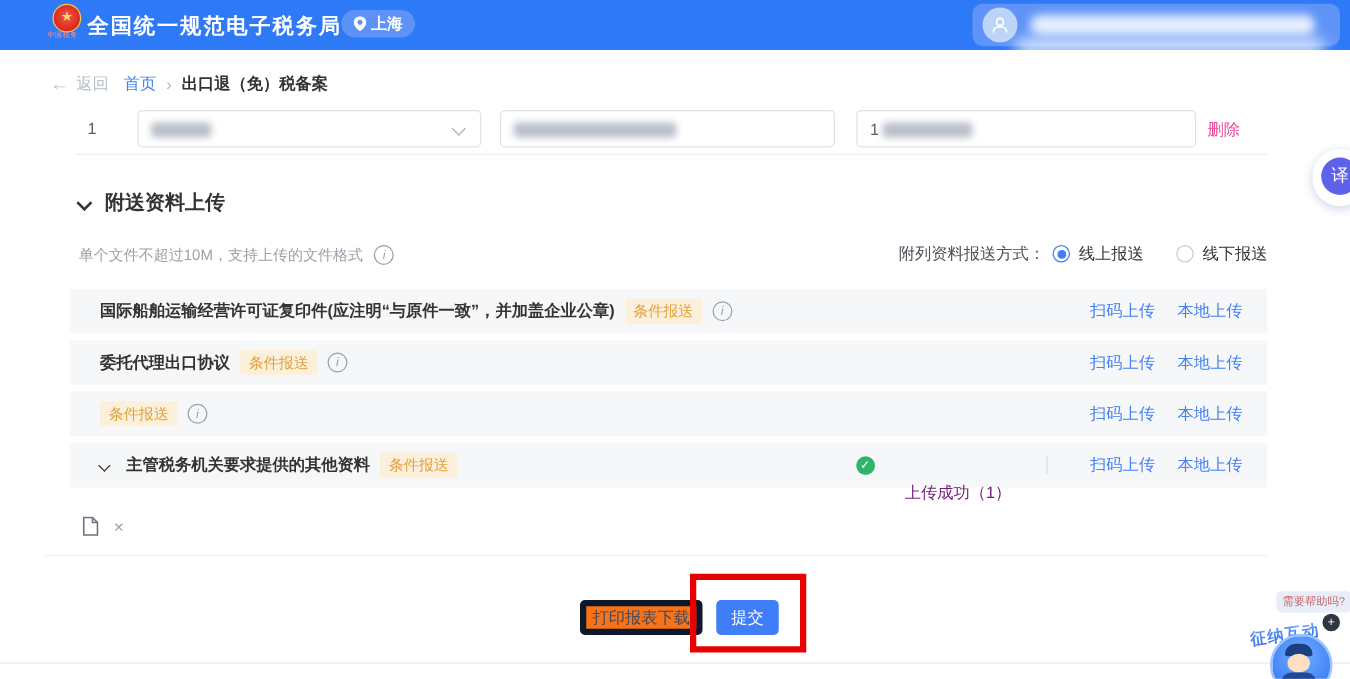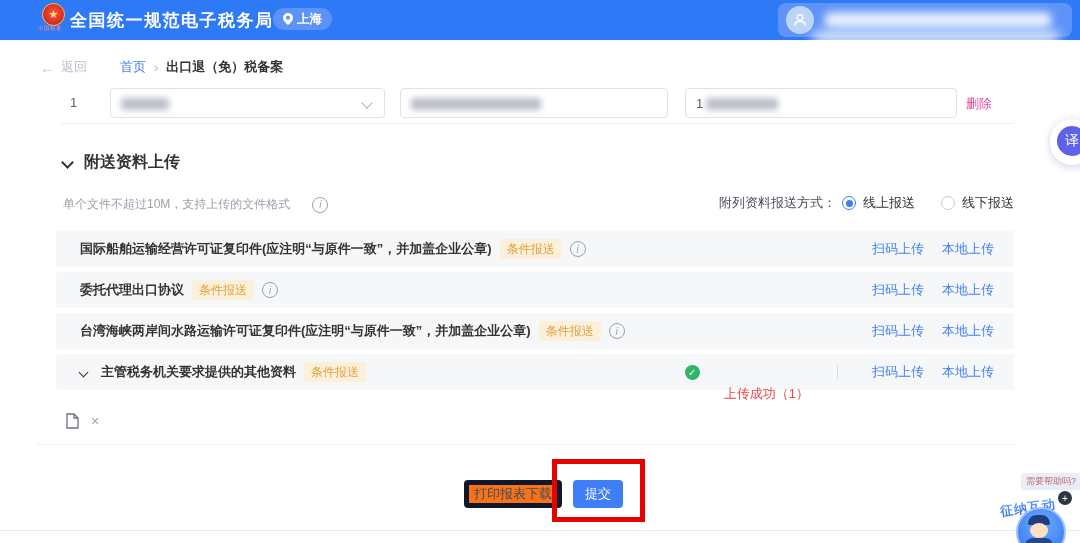--- a/index.html
+++ b/index.html
@@ -23,39 +23,39 @@
   .user-avatar{left:8px;top:3px;width:28px;height:28px;border-radius:50%;background:#bdd4f9;
     display:flex;align-items:center;justify-content:center;}
   .user-blur{left:46px;top:9px;width:228px;height:16px;background:rgba(255,255,255,.85);
     border-radius:8px;filter:blur(4px);}
   .user-bleed{left:812px;top:32px;width:248px;height:12px;background:rgba(255,255,255,.9);
     border-radius:8px;filter:blur(6px);}
   
   .breadcrumb{left:40px;top:58px;display:flex;align-items:center;font-size:13px;}
   .bc-back{color:#b9bfc8;display:flex;align-items:center;gap:6px;cursor:pointer;}
   .bc-back .arrow{font-size:15px;}
-  .bc-home{color:#4381f4;margin-left:33px;cursor:pointer;}
+  .bc-home{color:#4381f4;margin-left:12px;cursor:pointer;}
   .bc-sep{color:#b0b6bf;margin:0 8px;}
   .bc-cur{color:#333;font-weight:600;}
   
   .row-index{left:70px;top:95px;color:#5a5f68;}
   .field{background:#fff;border:1px solid #dfe2e8;border-radius:4px;height:30px;box-sizing:border-box;}
   .sel{left:110px;top:88px;width:275px;}
   .in2{left:400px;top:88px;width:268px;}
   .in3{left:685px;top:88px;width:272px;}
   .blur-bar{position:absolute;background:#b9bfc9;border-radius:3px;filter:blur(3px);}
   .chev{position:absolute;width:7px;height:7px;border-right:1.5px solid #aab0b8;
     border-bottom:1.5px solid #aab0b8;transform:rotate(45deg);}
   .del-link{left:966px;top:95px;color:#ec4899;cursor:pointer;}
   .row-divider{left:60px;top:123px;width:954px;height:1px;background:#eef0f4;}
   
   .sec-chev{left:63px;top:158px;width:7px;height:7px;border-right:2px solid #333;
     border-bottom:2px solid #333;transform:rotate(45deg);cursor:pointer;}
   .sec-title{left:84px;top:152px;font-size:16px;font-weight:bold;color:#333;}
-  .hint{left:63px;top:196px;color:#9ba1ab;font-size:12px;display:flex;align-items:center;gap:22px;}
+  .hint{left:63px;top:196px;color:#9ba1ab;font-size:12px;display:flex;align-items:flex-start;gap:9px;}
   .info-i{display:inline-flex;width:14px;height:14px;border:1px solid #9aa0a8;border-radius:50%;
     color:#9aa0a8;font-size:10px;align-items:center;justify-content:center;font-style:italic;
     flex:0 0 auto;cursor:pointer;}
   .mode-group{right:66px;top:194px;display:flex;align-items:center;font-size:13px;}
   .mode-label{color:#4a4f58;padding-left:40px;}
   .radio{width:14px;height:14px;border-radius:50%;box-sizing:border-box;background:#fff;
     display:inline-flex;align-items:center;justify-content:center;cursor:pointer;}
   .radio.on{border:1px solid #3f7ef7;}
   .radio.on .dot{width:7px;height:7px;border-radius:50%;background:#3f7ef7;}
   .radio.off{border:1px solid #c8ccd4;}
@@ -195,39 +195,38 @@
     <span class="info-i">i</span>
   </div>
   <div class="doc-links">
     <span class="link">扫码上传</span>
     <span class="link">本地上传</span>
   </div>
 </div>
 
 <div class="abs doc-row" style="top:313px;">
   <div class="doc-left">
-    <span class="doc-name">台湾海峡两岸间水路运输许可证复印件(应注明“与原件一致”，并加盖企业公章)</span>
     <span class="badge">条件报送</span>
     <span class="info-i">i</span>
   </div>
   <div class="doc-links">
     <span class="link">扫码上传</span>
     <span class="link">本地上传</span>
   </div>
 </div>
 
 <div class="abs doc-row" style="top:354px;">
   <div class="doc-left">
     <span class="exp-chev"></span>
     <span class="doc-name">主管税务机关要求提供的其他资料</span>
     <span class="badge">条件报送</span>
   </div>
   <div class="doc-links">
     <span class="ok-circle">✓</span>
-    <span style="margin-left:6px;color:#ef4444;margin-top:44px;">上传成功（1）</span>
+    <span style="margin-left:6px;color:#701a75;margin-top:44px;">上传成功（1）</span>
     <span class="vdiv" style="margin-left:10px;"></span>
     <span class="link">扫码上传</span>
     <span class="link">本地上传</span>
   </div>
 </div>
 
 <div class="abs file-row">
   <svg width="13" height="16" viewBox="0 0 13 16">
     <path d="M1 1h7l4 4v10H1z" fill="none" stroke="#6b7280" stroke-width="1.3"></path>
     <path d="M8 1v4h4" fill="none" stroke="#6b7280" stroke-width="1.3"></path>

